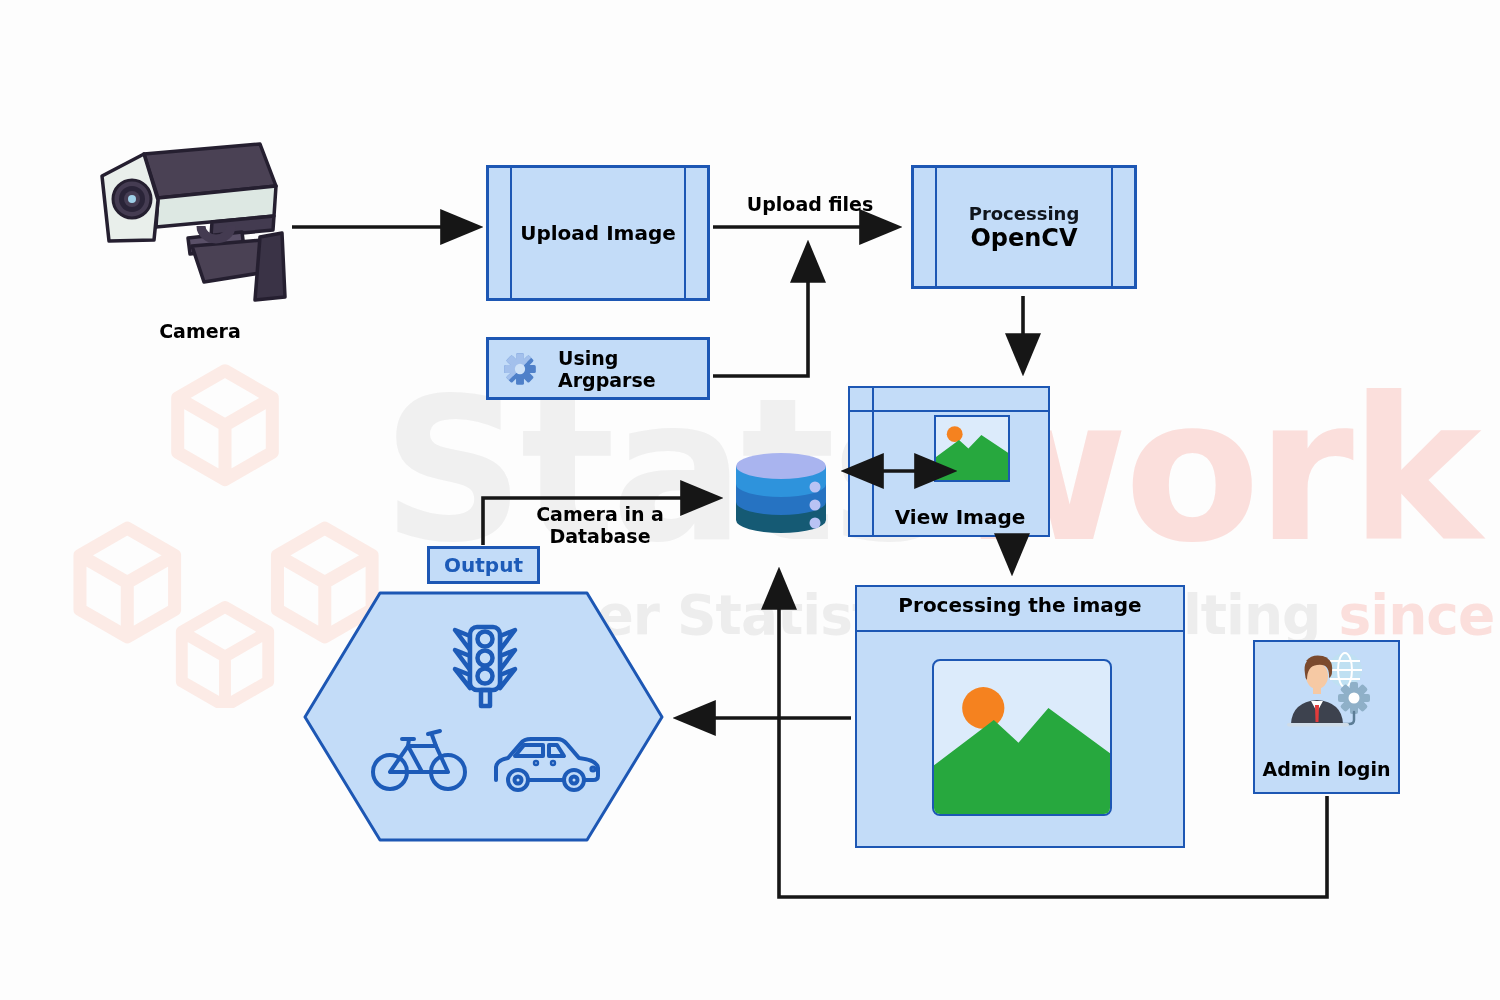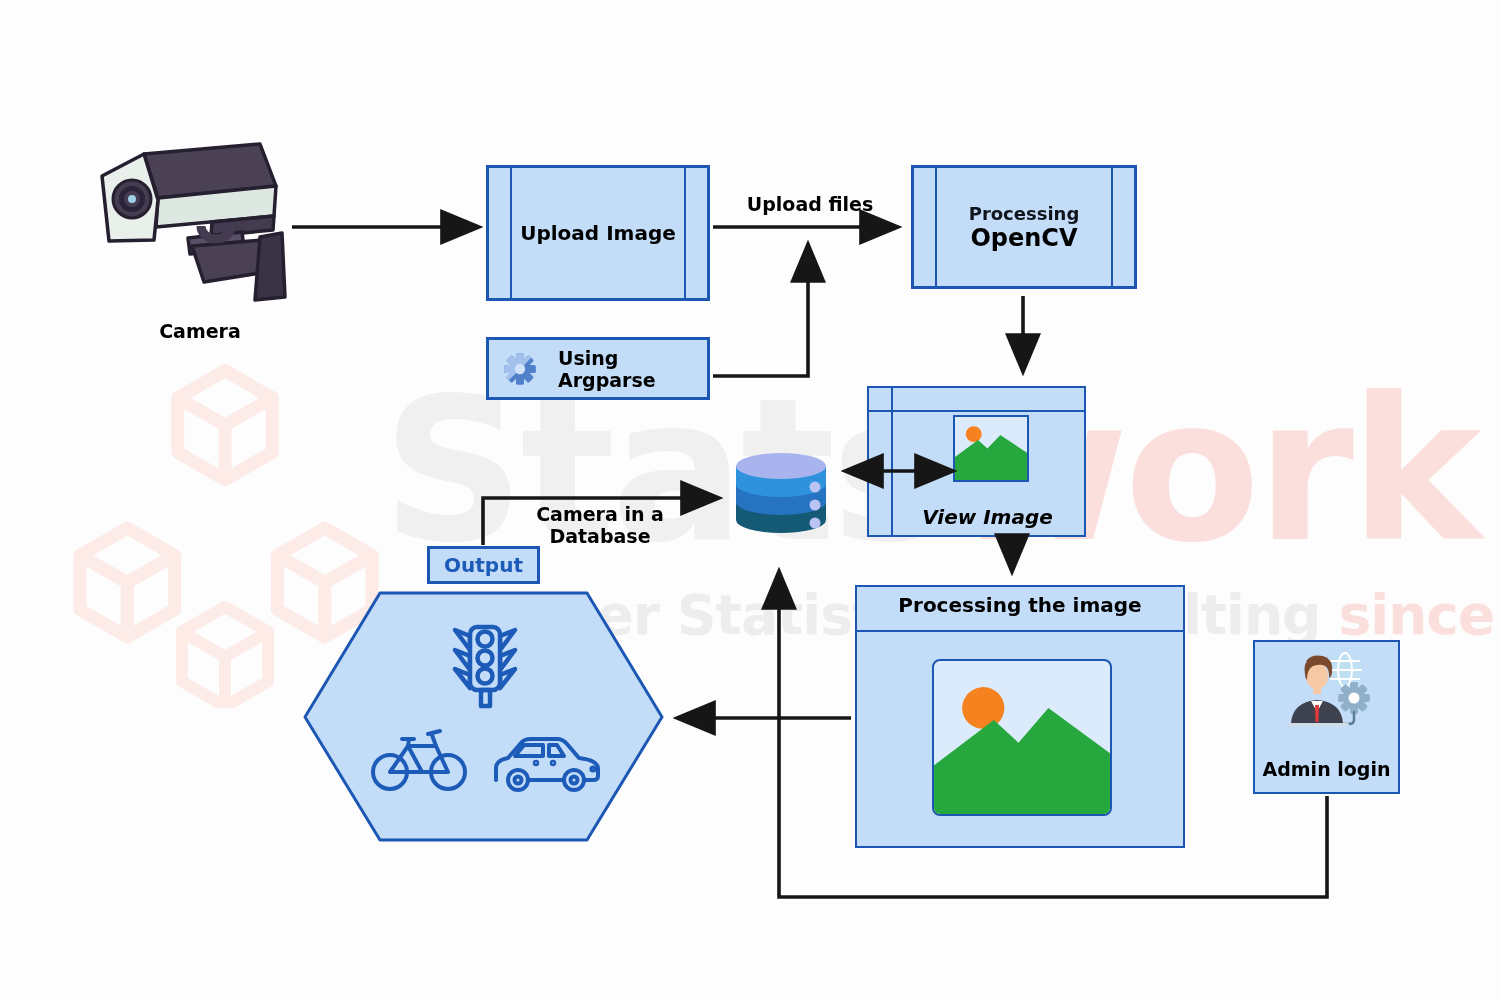--- a/index.html
+++ b/index.html
@@ -115,21 +115,21 @@
           <rect x="-5" y="-20" width="10" height="40" rx="2" transform="rotate(45)"></rect>
           <rect x="-5" y="-20" width="10" height="40" rx="2" transform="rotate(90)"></rect>
           <rect x="-5" y="-20" width="10" height="40" rx="2" transform="rotate(135)"></rect>
           <circle r="13"></circle>
         </g>
         <circle r="6.5" fill="#cfe2f8"></circle>
       </svg>
       <span class="lbl" style="font-size:19px;">Using Argparse</span>
     </div>
 
-    <div class="node" style="left:867px;top:386px;width:219px;height:151px;border-width:2.5px;font-style:italic;">
+    <div class="node" style="left:848px;top:386px;width:202px;height:151px;border-width:2.5px;">
       <div class="hline" style="top:22px;"></div>
       <div class="vline" style="left:22px;"></div>
       <div class="img-icon" style="left:84px;top:27px;width:76px;height:67px;">
         <svg viewBox="0 0 100 88" preserveAspectRatio="none">
           <circle cx="26" cy="24" r="11" fill="#f5821f"></circle>
           <path d="M0,88 L0,56 L32,32 L45,44 L63,25 L100,50 L100,88 Z" fill="#27a83e"></path>
         </svg>
       </div>
       <div class="center" style="position:absolute;left:22px;right:0;bottom:6px;">
         <span class="lbl" style="font-size:20px;">View Image</span>

